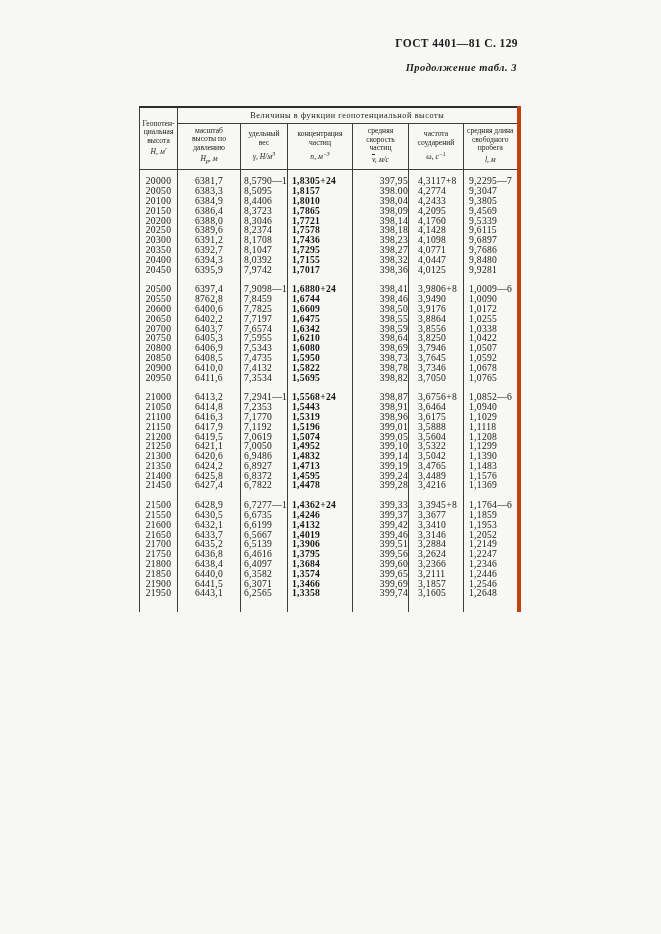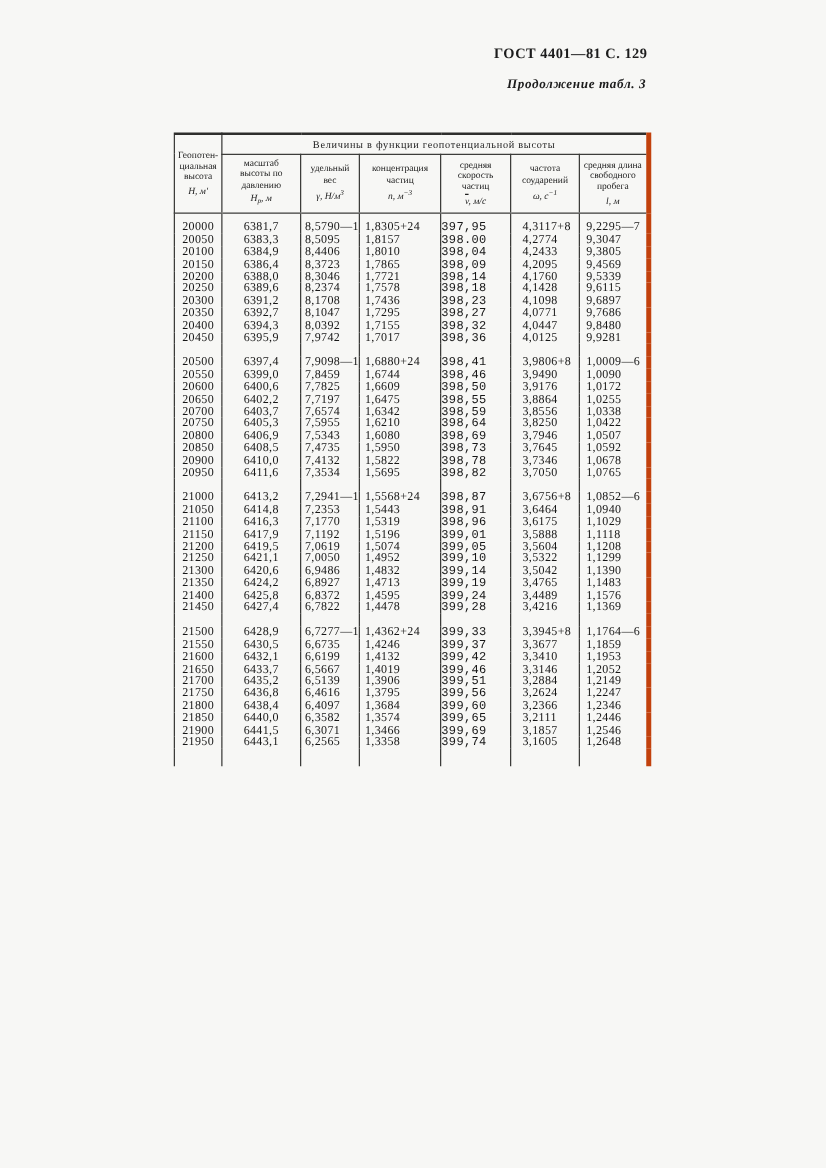--- a/index.html
+++ b/index.html
@@ -42,22 +42,22 @@
   tbody td {
     font-size:9.6px; line-height:9.8px; white-space:nowrap;
     letter-spacing:0.3px; color:#161616;
   }
   tbody tr:first-child td { padding-top:6px; }
   tr.spacer td { height:10px; }
   tr.endpad td { height:14px; }
   .col0 { text-align:center; }
   .col1 { text-align:center;font-family:Liberation Serif, serif; }
   .col2 { text-align:left; padding-left:3px; }
-  .col3 { text-align:left; padding-left:4px; }
-  .col4 { text-align:left;font-family:Liberation Mono, monospace; }
+  .col3 { text-align:left; padding-left:4px;font-weight:bold; }
+  .col4 { text-align:right; }
   .col5 { text-align:left; padding-left:9px; }
   .col6 { text-align:left; padding-left:5px; }
 </style>
 </head>
 <body>
 
 <div class="page">
 
   <div class="gost-header">ГОСТ 4401—81 С. 129</div>
   <div class="caption">Продолжение табл. 3</div>
@@ -222,21 +222,21 @@
           <td class="col0">20500</td>
           <td class="col1">6397,4</td>
           <td class="col2">7,9098—1</td>
           <td class="col3">1,6880+24</td>
           <td class="col4">398,41</td>
           <td class="col5">3,9806+8</td>
           <td class="col6">1,0009—6</td>
         </tr>
         <tr>
           <td class="col0">20550</td>
-          <td class="col1">6399,0</td>
+          <td class="col1">8762,8</td>
           <td class="col2">7,8459</td>
           <td class="col3">1,6744</td>
           <td class="col4">398,46</td>
           <td class="col5">3,9490</td>
           <td class="col6">1,0090</td>
         </tr>
         <tr>
           <td class="col0">20600</td>
           <td class="col1">6400,6</td>
           <td class="col2">7,7825</td>

